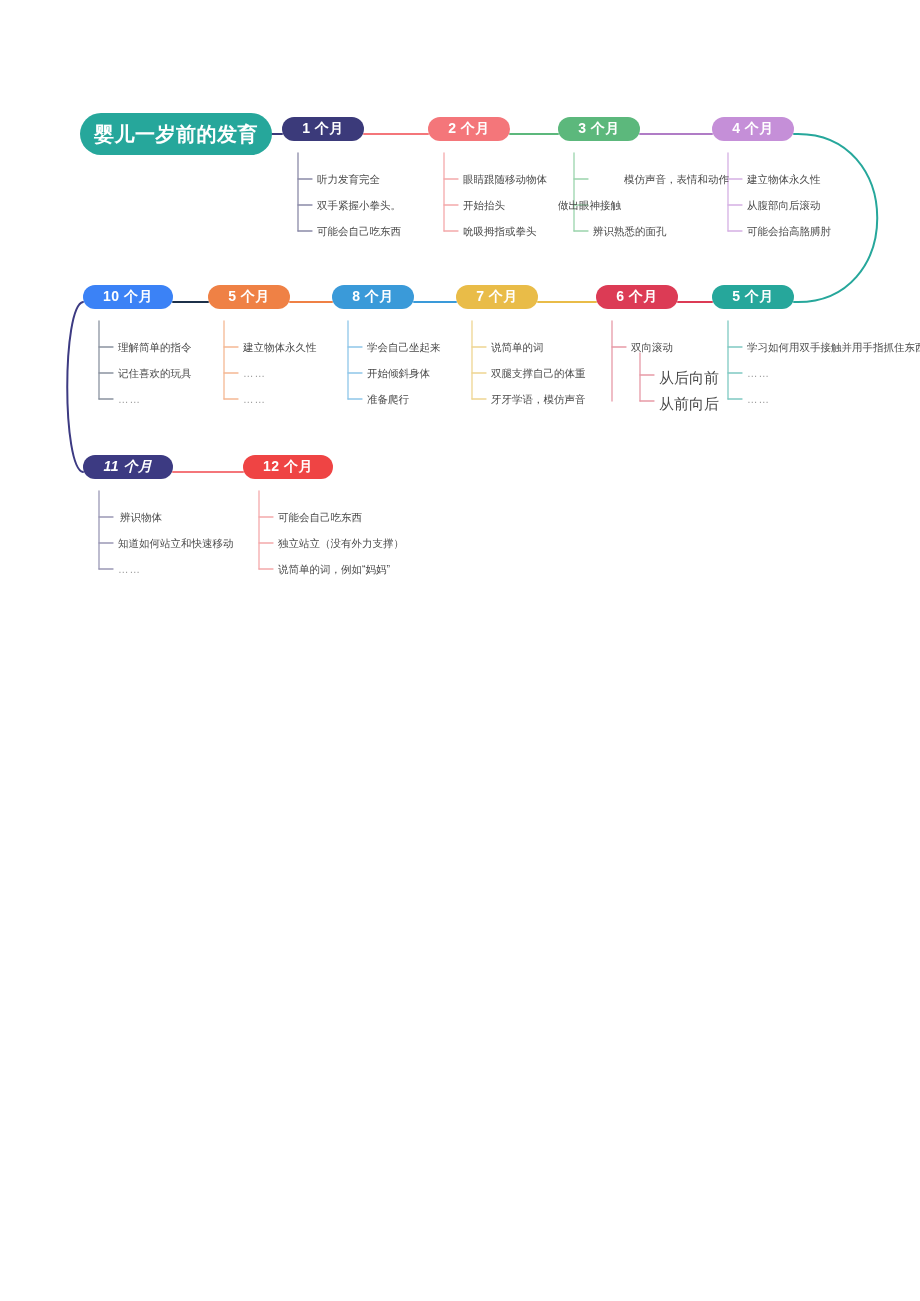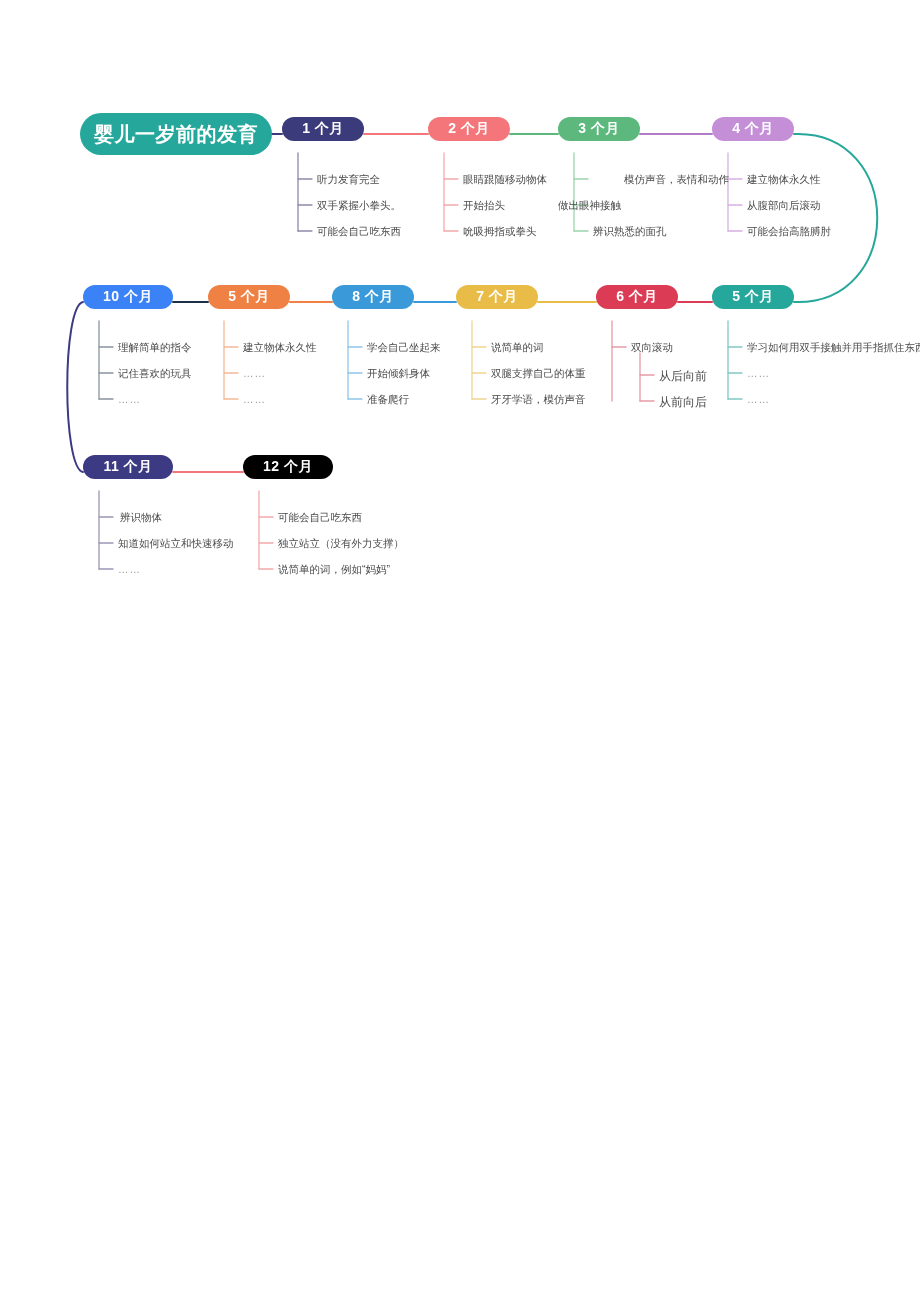--- a/index.html
+++ b/index.html
@@ -58,21 +58,21 @@
     color: #4a4a4a;
     white-space: nowrap;
     line-height: 1;
     z-index: 4;
   }
   .leaf.dots {
     color: #9a9a9a;
     letter-spacing: 1px;
   }
   .leaf.sub {
-    font-size: 12px;
+    font-size: 15px;
   }
 </style>
 </head>
 <body>
 
 <div id="canvas">
   <svg id="edges" viewBox="0 0 920 1301" xmlns="http://www.w3.org/2000/svg">
       <path d="M 272 134 L 282 134" stroke="#3b3a7a" stroke-width="2" fill="none" stroke-linecap="round"></path>
       <path d="M 364 134 L 428 134" stroke="#f4767a" stroke-width="2" fill="none" stroke-linecap="round"></path>
       <path d="M 510 134 L 558 134" stroke="#5cb87c" stroke-width="2" fill="none" stroke-linecap="round"></path>
@@ -161,24 +161,24 @@
     </div>
     <div class="node month" style="left: 332px; top: 285px; width: 82px; background: rgb(58, 154, 217);">
       <span>8 个月</span>
     </div>
     <div class="node month" style="left: 208px; top: 285px; width: 82px; background: rgb(239, 129, 69);">
       <span>5 个月</span>
     </div>
     <div class="node month" style="left: 83px; top: 285px; width: 90px; background: #3b82f6;">
       <span>10 个月</span>
     </div>
-    <div class="node month" style="left: 83px; top: 455px; width: 90px; background: rgb(60, 58, 130);">
+    <div class="node month" style="left: 83px; top: 455px; width: 90px; background: rgb(60, 58, 130); font-style: italic;">
       <span>11 个月</span>
     </div>
-    <div class="node month" style="left: 243px; top: 455px; width: 90px; background: #000000;">
+    <div class="node month" style="left: 243px; top: 455px; width: 90px; background: #ef4444;">
       <span>12 个月</span>
     </div>
     <div class="leaf" style="left: 317px; top: 174px;">听力发育完全</div>
     <div class="leaf" style="left: 317px; top: 200px;">双手紧握小拳头。</div>
     <div class="leaf" style="left: 317px; top: 226px;">可能会自己吃东西</div>
     <div class="leaf" style="left: 463px; top: 174px;">眼睛跟随移动物体</div>
     <div class="leaf" style="left: 463px; top: 200px;">开始抬头</div>
     <div class="leaf" style="left: 463px; top: 226px;">吮吸拇指或拳头</div>
     <div class="leaf" style="left: 593px; top: 174px; margin-left: 31px;">模仿声音，表情和动作</div>
     <div class="leaf" style="left: 558px; top: 200px;">做出眼神接触</div>

